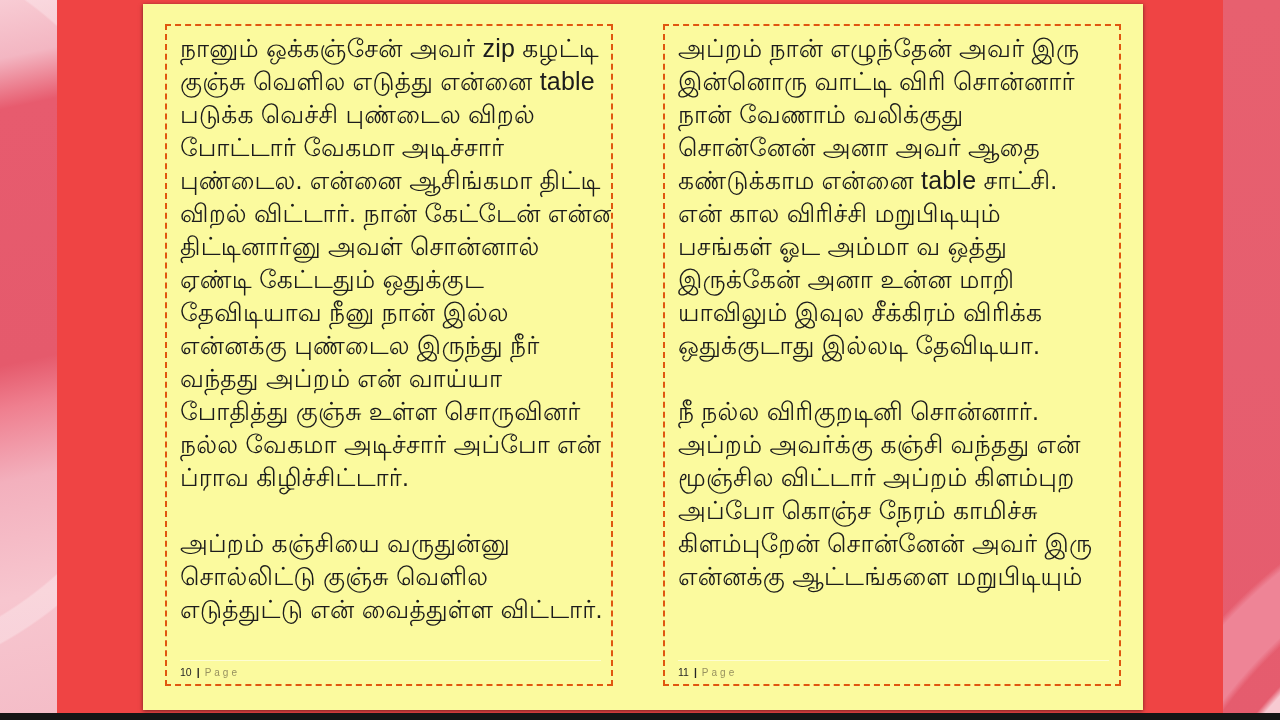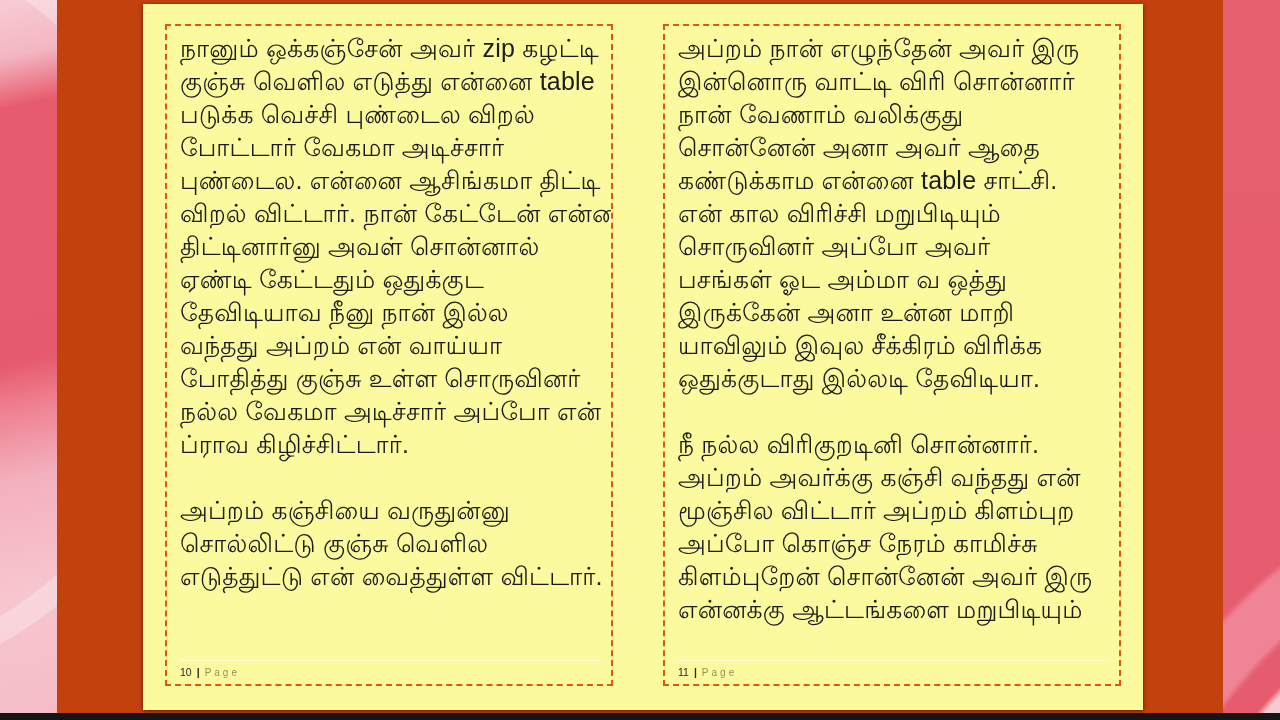--- a/index.html
+++ b/index.html
@@ -19,21 +19,21 @@
   .bg-right{
     left:1223px;width:57px;
     background:
       radial-gradient(ellipse 620px 760px at 330px 1080px, transparent 0 72%, #ee8496 73% 80%, transparent 81%),
       radial-gradient(ellipse 620px 760px at 330px 1080px, #f7cad2 0 67%, transparent 68%),
       radial-gradient(circle 600px at 520px 60px, rgba(255,255,255,.15) 0 430px, transparent 432px),
       linear-gradient(180deg,#e7606f 0%,#e55c6e 100%);
   }
   .backdrop{
     position:absolute;left:57px;top:0;width:1166px;height:720px;
-    background:#c2410c;
+    background:#ef4444;
   }
   .sheet{
     position:absolute;left:86px;top:4px;width:1000px;height:706px;
     background:#fbfa9e;
     box-shadow:0 1px 4px rgba(0,0,0,.55);
   }
   .page-box{
     position:absolute;top:20px;height:662px;
     border:2px dashed #e0570f;
     box-sizing:border-box;
@@ -77,20 +77,21 @@
     <div class="page-box page-left">
       <div class="line">நானும் ஒக்கஞ்சேன் அவர் zip கழட்டி</div>
       <div class="line">குஞ்சு வெளில எடுத்து என்னை table</div>
       <div class="line">படுக்க வெச்சி புண்டைல விறல்</div>
       <div class="line">போட்டார் வேகமா அடிச்சார்</div>
       <div class="line">புண்டைல. என்னை ஆசிங்கமா திட்டி</div>
       <div class="line">விறல் விட்டார். நான் கேட்டேன் என்ன</div>
       <div class="line">திட்டினார்னு அவள் சொன்னால்</div>
       <div class="line">ஏண்டி கேட்டதும் ஒதுக்குட</div>
       <div class="line">தேவிடியாவ நீனு நான் இல்ல</div>
+      <div class="line">என்னக்கு புண்டைல இருந்து நீர்</div>
       <div class="line">வந்தது அப்றம் என் வாய்யா</div>
       <div class="line">போதித்து குஞ்சு உள்ள சொருவினர்</div>
       <div class="line">நல்ல வேகமா அடிச்சார் அப்போ என்</div>
       <div class="line">ப்ராவ கிழிச்சிட்டார்.</div>
       <div class="line"></div>
       <div class="line">அப்றம் கஞ்சியை வருதுன்னு</div>
       <div class="line">சொல்லிட்டு குஞ்சு வெளில</div>
       <div class="line">எடுத்துட்டு என் வைத்துள்ள விட்டார்.</div>
       <div class="footer">
         <div class="footer-rule"></div>
@@ -102,21 +103,20 @@
       </div>
     </div>
 
     <div class="page-box page-right">
       <div class="line">அப்றம் நான் எழுந்தேன் அவர் இரு</div>
       <div class="line">இன்னொரு வாட்டி விரி சொன்னார்</div>
       <div class="line">நான் வேணாம் வலிக்குது</div>
       <div class="line">சொன்னேன் அனா அவர் ஆதை</div>
       <div class="line">கண்டுக்காம என்னை table சாட்சி.</div>
       <div class="line">என் கால விரிச்சி மறுபிடியும்</div>
-      <div class="line">சொருவினர் அப்போ அவர்</div>
       <div class="line">பசங்கள் ஓட அம்மா வ ஒத்து</div>
       <div class="line">இருக்கேன் அனா உன்ன மாறி</div>
       <div class="line">யாவிலும் இவுல சீக்கிரம் விரிக்க</div>
       <div class="line">ஒதுக்குடாது இல்லடி தேவிடியா.</div>
       <div class="line"></div>
       <div class="line">நீ நல்ல விரிகுறடினி சொன்னார்.</div>
       <div class="line">அப்றம் அவர்க்கு கஞ்சி வந்தது என்</div>
       <div class="line">மூஞ்சில விட்டார் அப்றம் கிளம்புற</div>
       <div class="line">அப்போ கொஞ்ச நேரம் காமிச்சு</div>
       <div class="line">கிளம்புறேன் சொன்னேன் அவர் இரு</div>

